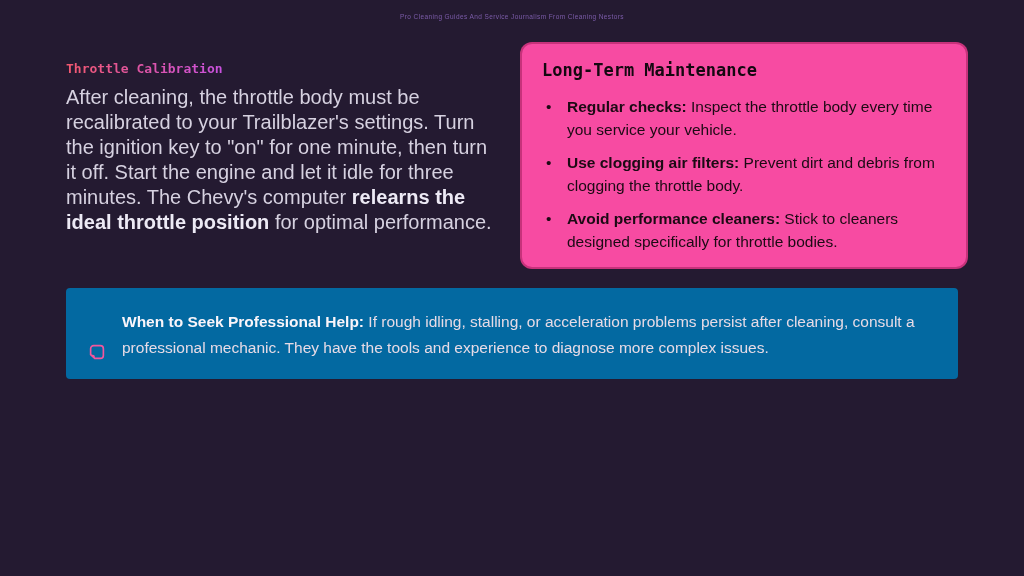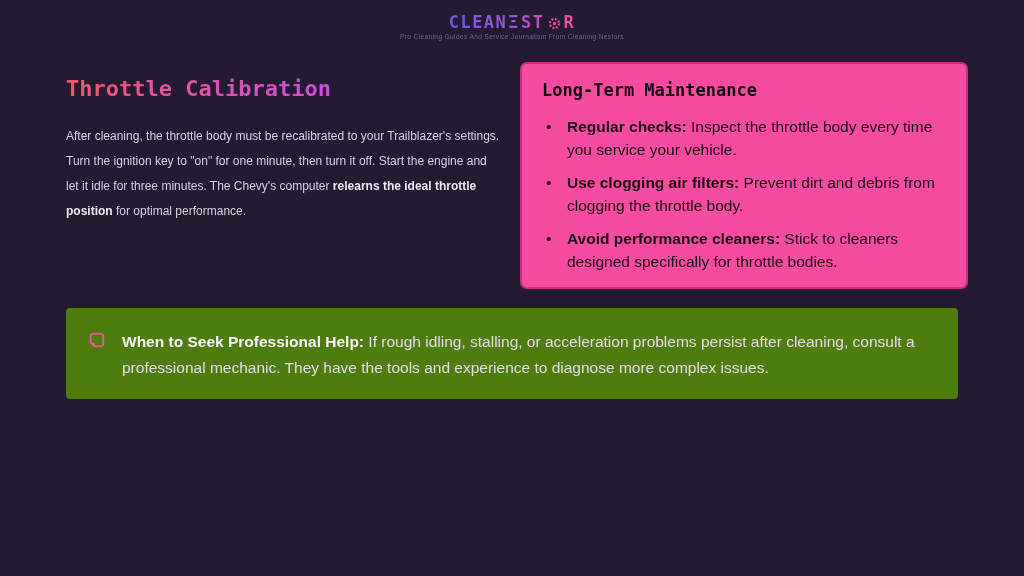--- a/index.html
+++ b/index.html
@@ -69,40 +69,40 @@
     margin: 22px 56px 0 66px;
   }
   .left-col {
     flex: 0 0 434px;
     padding-top: 16px;
   }
   .section-heading {
     display: inline-block;
     font-family: "DejaVu Sans Mono", monospace;
     font-weight: bold;
-    font-size: 22px;
+    font-size: 13px;
     line-height: 22px;
     background: linear-gradient(90deg, #f2586e 0%, #c951e0 100%);
     -webkit-background-clip: text;
     background-clip: text;
     color: transparent;
-    margin-bottom: 24px;
+    margin-bottom: 5px;
   }
   .body-text {
-    font-size: 12px;
+    font-size: 20px;
     line-height: 25px;
     color: #d6d1e0;
   }
   .body-text strong { color: #edeaf5; }
 
   .pink-panel {
     flex: 1;
     background: #f74ba2;
     border: 2px solid rgba(140, 20, 75, 0.45);
-    border-radius: 7px;
+    border-radius: 12px;
     padding: 15px 20px 14px 20px;
     color: #1c0a14;
   }
   .pink-panel .panel-heading {
     font-family: "DejaVu Sans Mono", monospace;
     font-weight: bold;
     font-size: 17px;
     line-height: 22px;
     color: #140810;
     margin-bottom: 14px;
@@ -123,55 +123,45 @@
     left: 4px;
     top: 0;
     font-size: 15.5px;
   }
 
   
   .callout {
     margin: 19px 66px 0 66px;
     width: 892px;
     min-height: 88px;
-    background: #4d7c0f;
+    background: #0369a1;
     border-radius: 4px;
     padding: 21px 24px 18px 22px;
     display: flex;
-    align-items: flex-start;
+    align-items: flex-end;
     gap: 16px;
   }
   .callout .note-icon-wrap {
     flex: 0 0 18px;
     height: 18px;
     margin-top: 2px;
   }
   .callout .callout-text {
     font-size: 15.5px;
     line-height: 26px;
     color: #e7dbe6;
   }
   .callout .callout-text strong { color: #faf5fa; }
 </style>
 </head>
 <body>
 
 <div class="page">
 
   <div class="header">
-    <div class="logo">
-      <span>CLEAN</span>
-        <span>Ξ</span>
-        <span>ST</span>
-        <span class="gear"><svg viewBox="0 0 20 20" width="15" height="15">
-            <circle cx="10" cy="10" r="6" fill="none" stroke="#f0489a" stroke-width="3" stroke-dasharray="2.6 2.1"></circle>
-            <circle cx="10" cy="10" r="2.2" fill="#f0489a"></circle>
-          </svg></span>
-        <span>R</span>
-    </div>
     <div class="tagline">Pro Cleaning Guides And Service Journalism From Cleaning Nestors</div>
   </div>
 
 
   <div class="content-row">
 
     <div class="left-col">
       <h2 class="section-heading">Throttle Calibration</h2>
       <p class="body-text"><span>After cleaning, the throttle body must be recalibrated to your Trailblazer's settings. Turn the ignition key to "on" for one minute, then turn it off. Start the engine and let it idle for three minutes. The Chevy's computer </span><strong>relearns the ideal throttle position</strong><span> for optimal performance.</span></p>
     </div>

